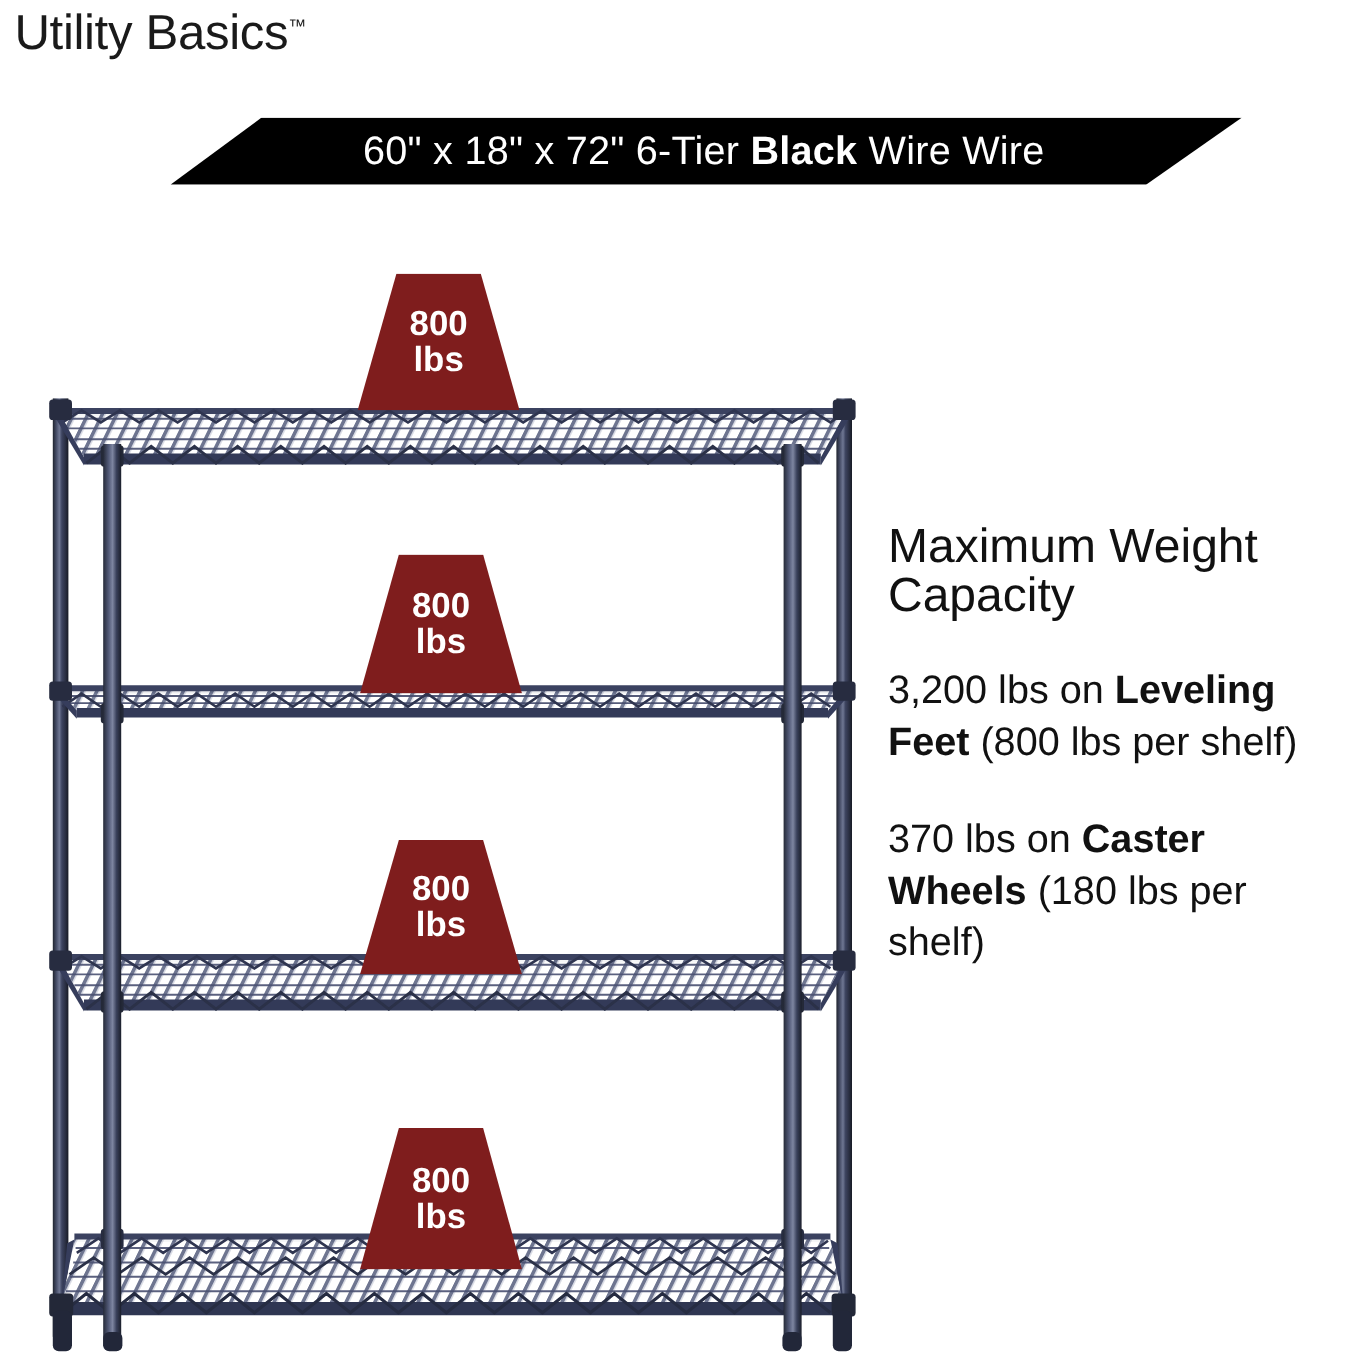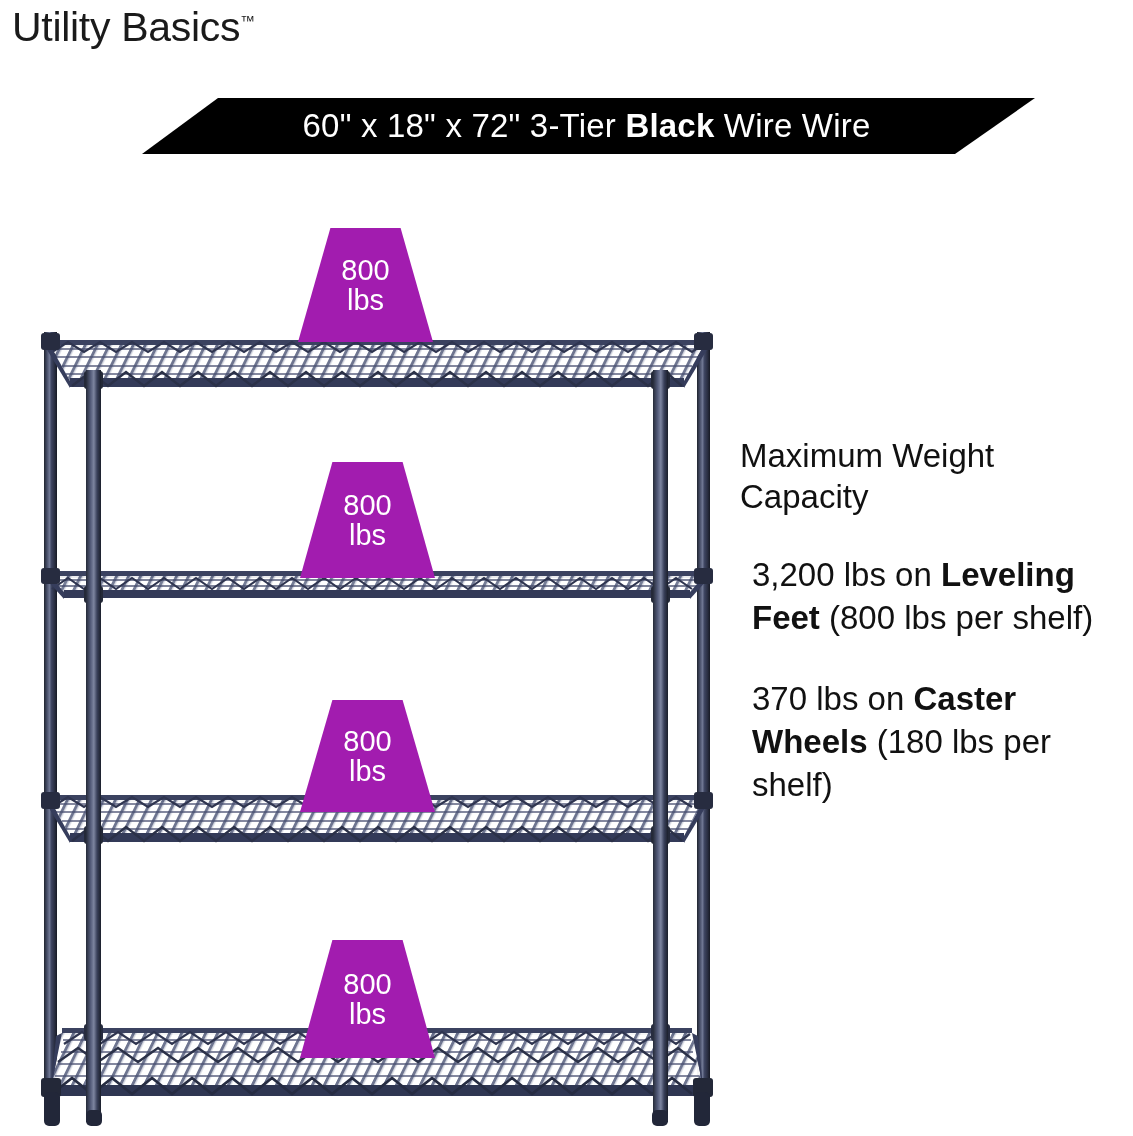--- a/index.html
+++ b/index.html
@@ -67,71 +67,71 @@
   #banner-text b { font-weight: 700; }
 
   
   #copy {
     position: absolute;
     left: 740px;
     top: 435px;
     width: 382px;
   }
   #copy .heading {
-    font-size: 33px;
+    font-size: 40px;
     line-height: 41px;
     font-weight: 400;
     color: #111111;
     margin: 0 0 36px 0;
   }
   #copy .para {
     font-size: 33px;
     line-height: 43px;
     font-weight: 400;
     color: #111111;
-    margin: 0 0 38px 12px;
+    margin: 0 0 38px 0;
   }
   #copy .para b { font-weight: 700; }
 
   
   #rack {
     position: absolute;
     left: 0;
     top: 0;
     width: 1133px;
     height: 1136px;
     pointer-events: none;
   }
 
   
   .badge {
     position: absolute;
-    background: #a21caf;
+    background: #7f1d1d;
     color: #ffffff;
     display: flex;
     flex-direction: column;
     align-items: center;
     justify-content: center;
-    font-weight: 400;
+    font-weight: 700;
     line-height: 1.04;
     text-align: center;
   }
   .badge .v { display: block; }
   .badge .u { display: block; }
 </style>
 </head>
 <body>
 
 <div id="brand">
   <span>Utility Basics</span><span class="tm">™</span>
 </div>
 
 <div id="banner">
   <div id="banner-text">
-    <span>60" x 18" x 72"</span>&nbsp;<span>3-Tier</span>&nbsp;<b>Black</b>&nbsp;<span>Wire Wire</span>
+    <span>60" x 18" x 72"</span>&nbsp;<span>6-Tier</span>&nbsp;<b>Black</b>&nbsp;<span>Wire Wire</span>
   </div>
 </div>
 
 <svg id="rack" viewBox="0 0 1133 1136" width="1133" height="1136">
   <defs>
     <linearGradient id="postG" x1="0" y1="0" x2="1" y2="0">
       <stop offset="0" stop-color="#20242f"></stop>
       <stop offset="0.22" stop-color="#454c66"></stop>
       <stop offset="0.42" stop-color="#6f7793"></stop>
       <stop offset="0.58" stop-color="#3d4460"></stop>

